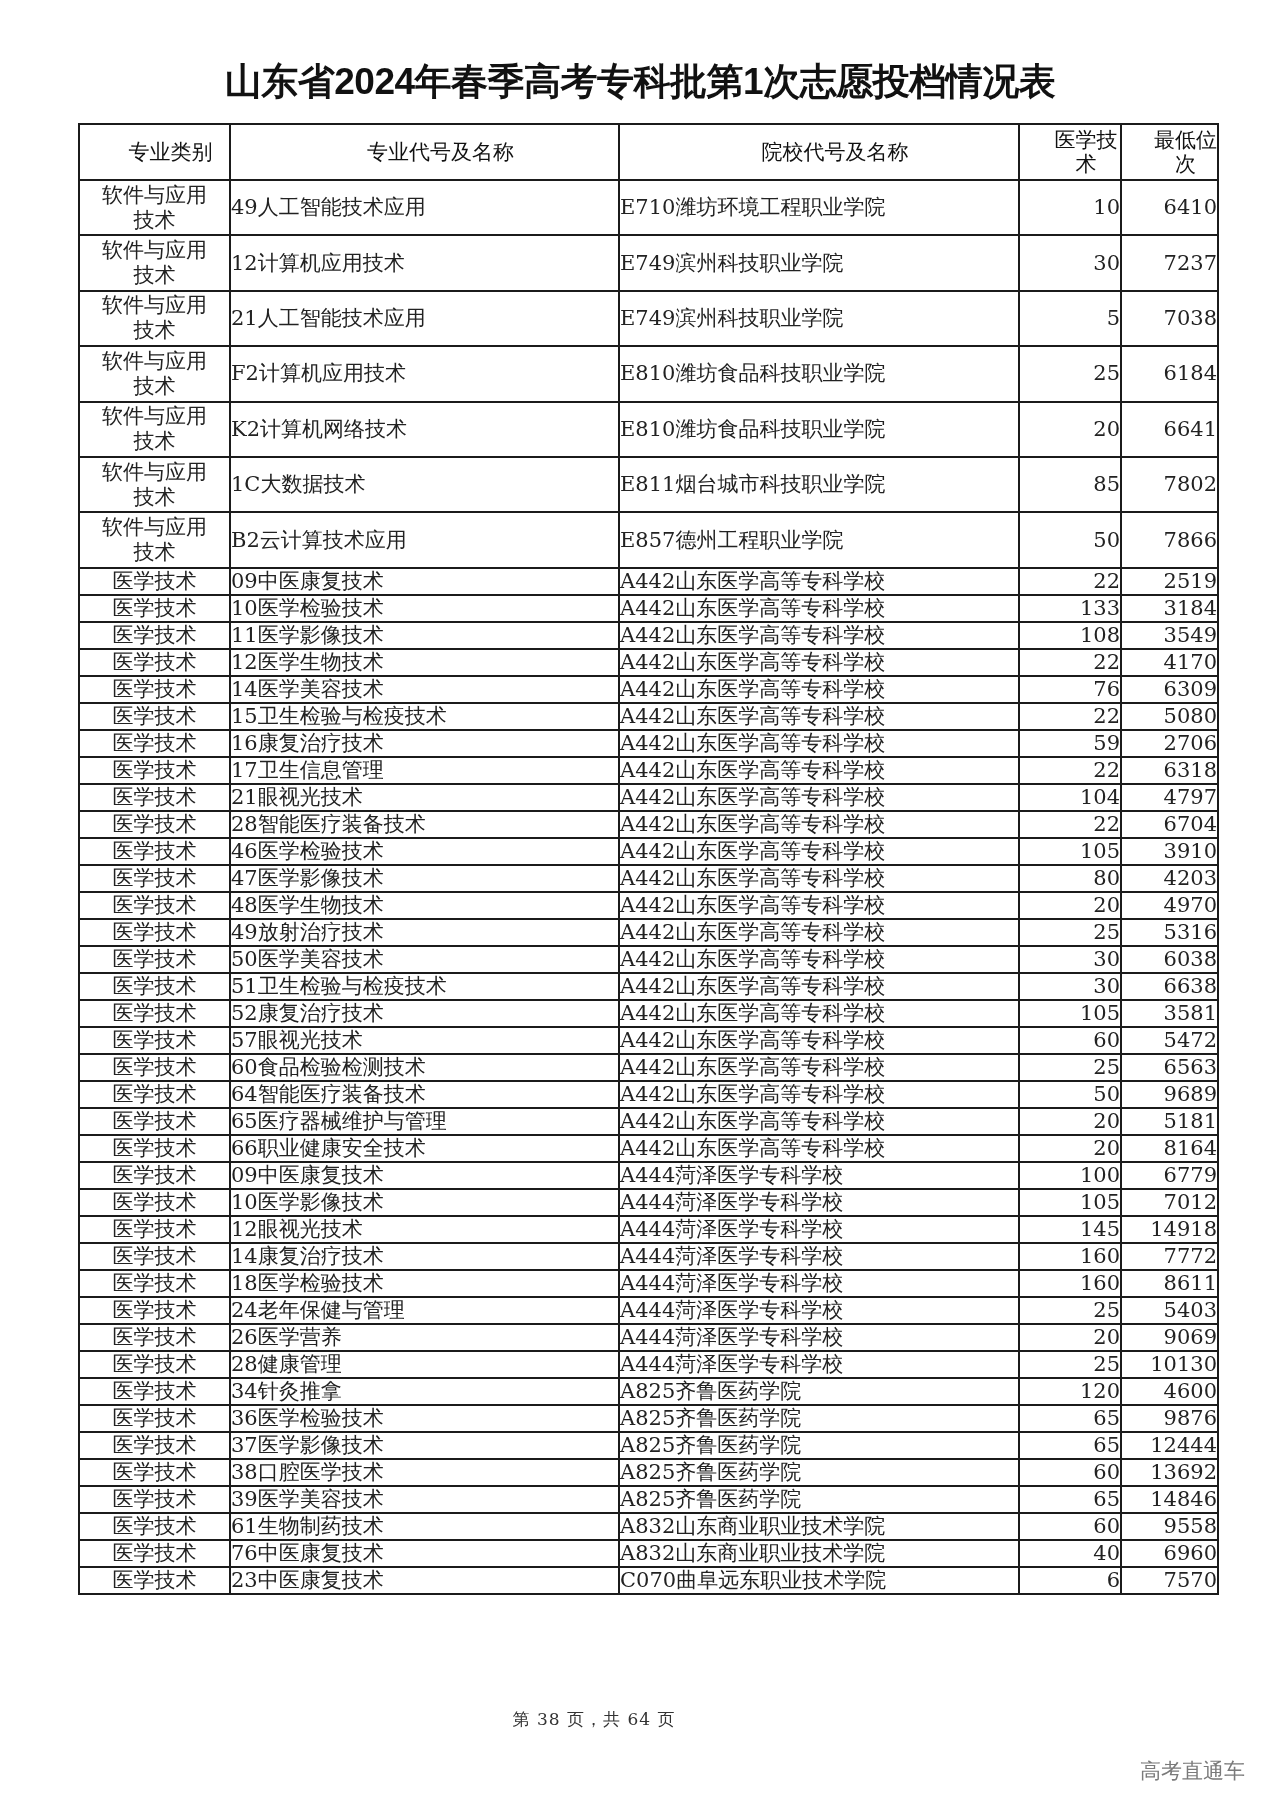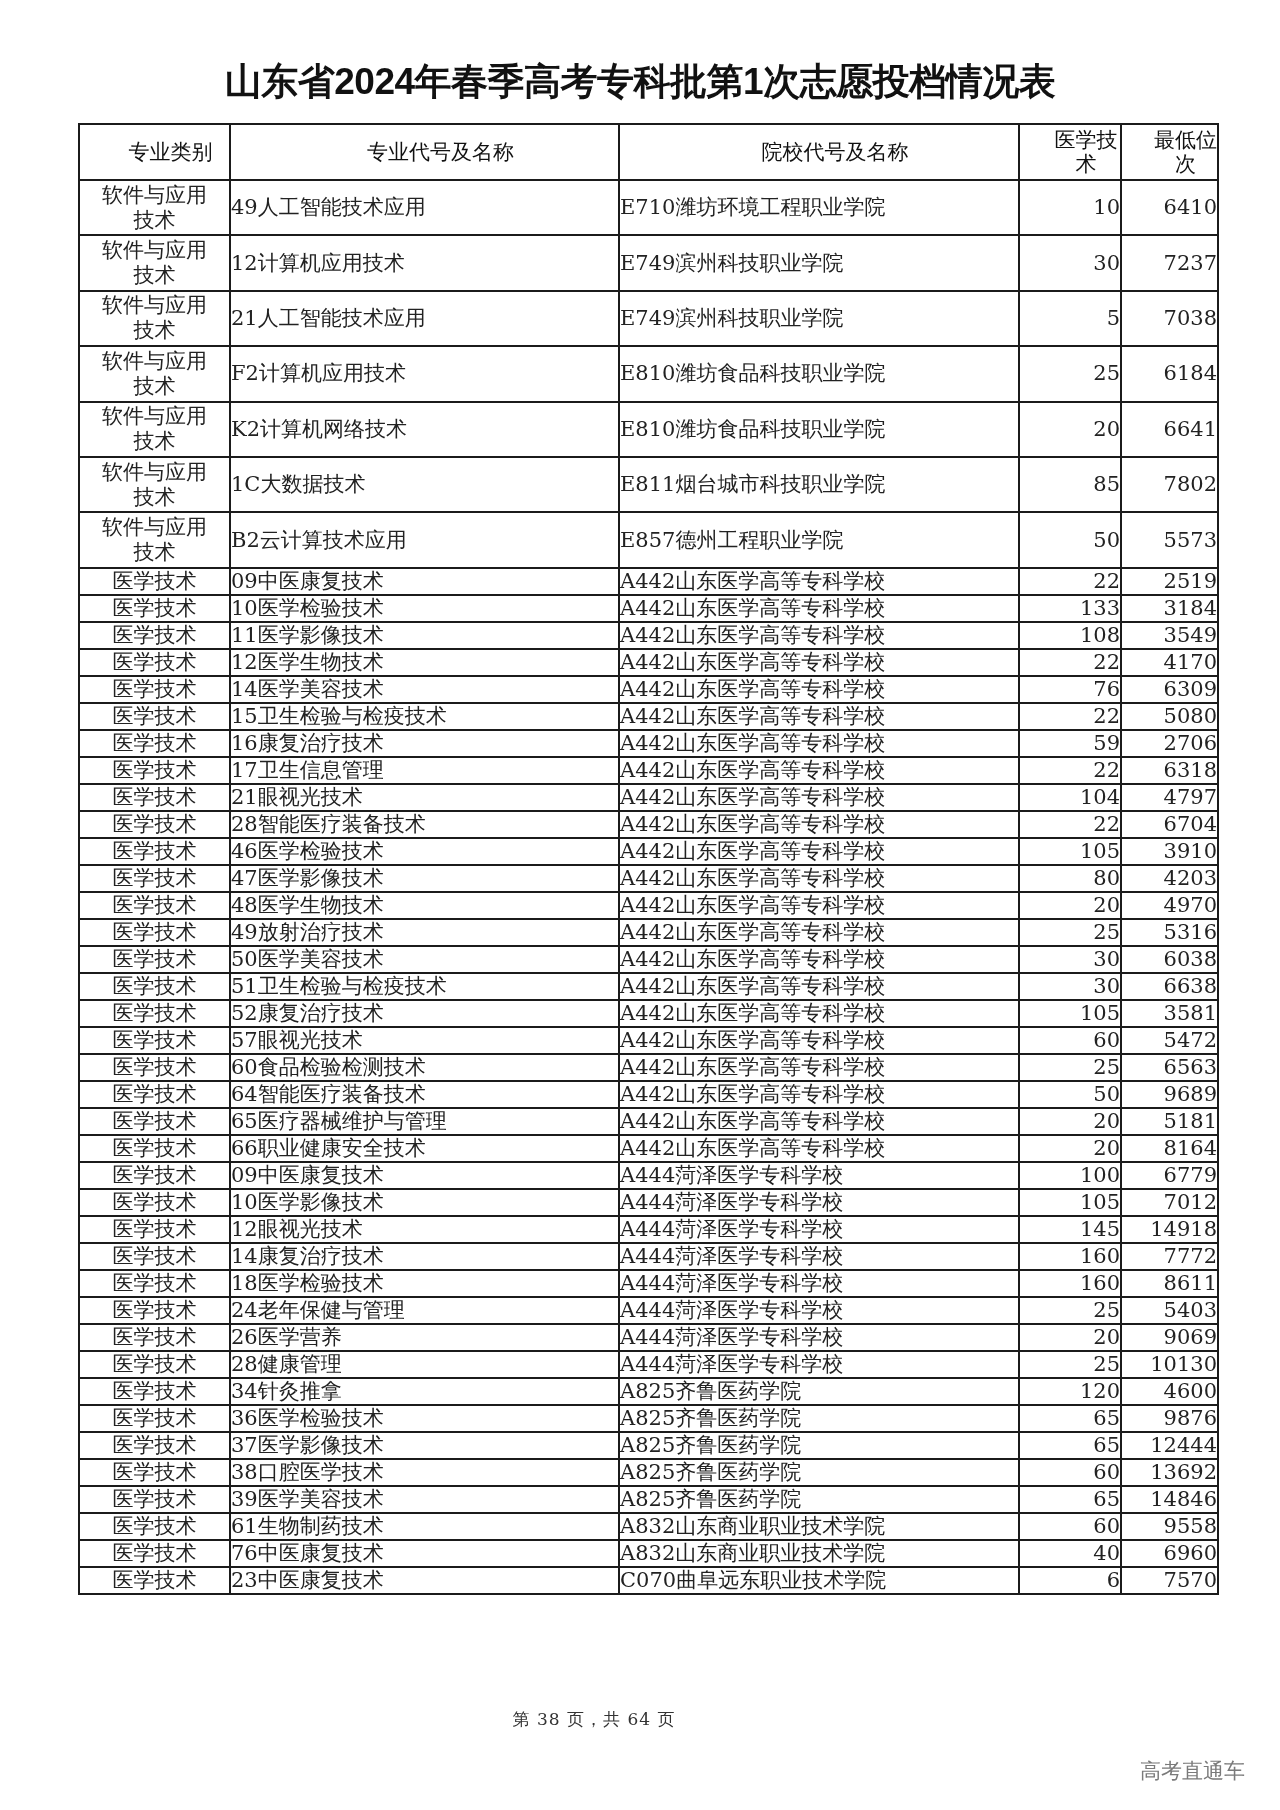--- a/index.html
+++ b/index.html
@@ -87,21 +87,21 @@
         <td class="major">1C大数据技术</td>
         <td class="school">E811烟台城市科技职业学院</td>
         <td class="num">85</td>
         <td class="num">7802</td>
       </tr>
       <tr class="soft">
         <td class="cat">软件与应用技术</td>
         <td class="major">B2云计算技术应用</td>
         <td class="school">E857德州工程职业学院</td>
         <td class="num">50</td>
-        <td class="num">5573</td>
+        <td class="num">7866</td>
       </tr>
       <tr class="med">
         <td class="cat">医学技术</td>
         <td class="major">09中医康复技术</td>
         <td class="school">A442山东医学高等专科学校</td>
         <td class="num">22</td>
         <td class="num">2519</td>
       </tr>
       <tr class="med">
         <td class="cat">医学技术</td>

